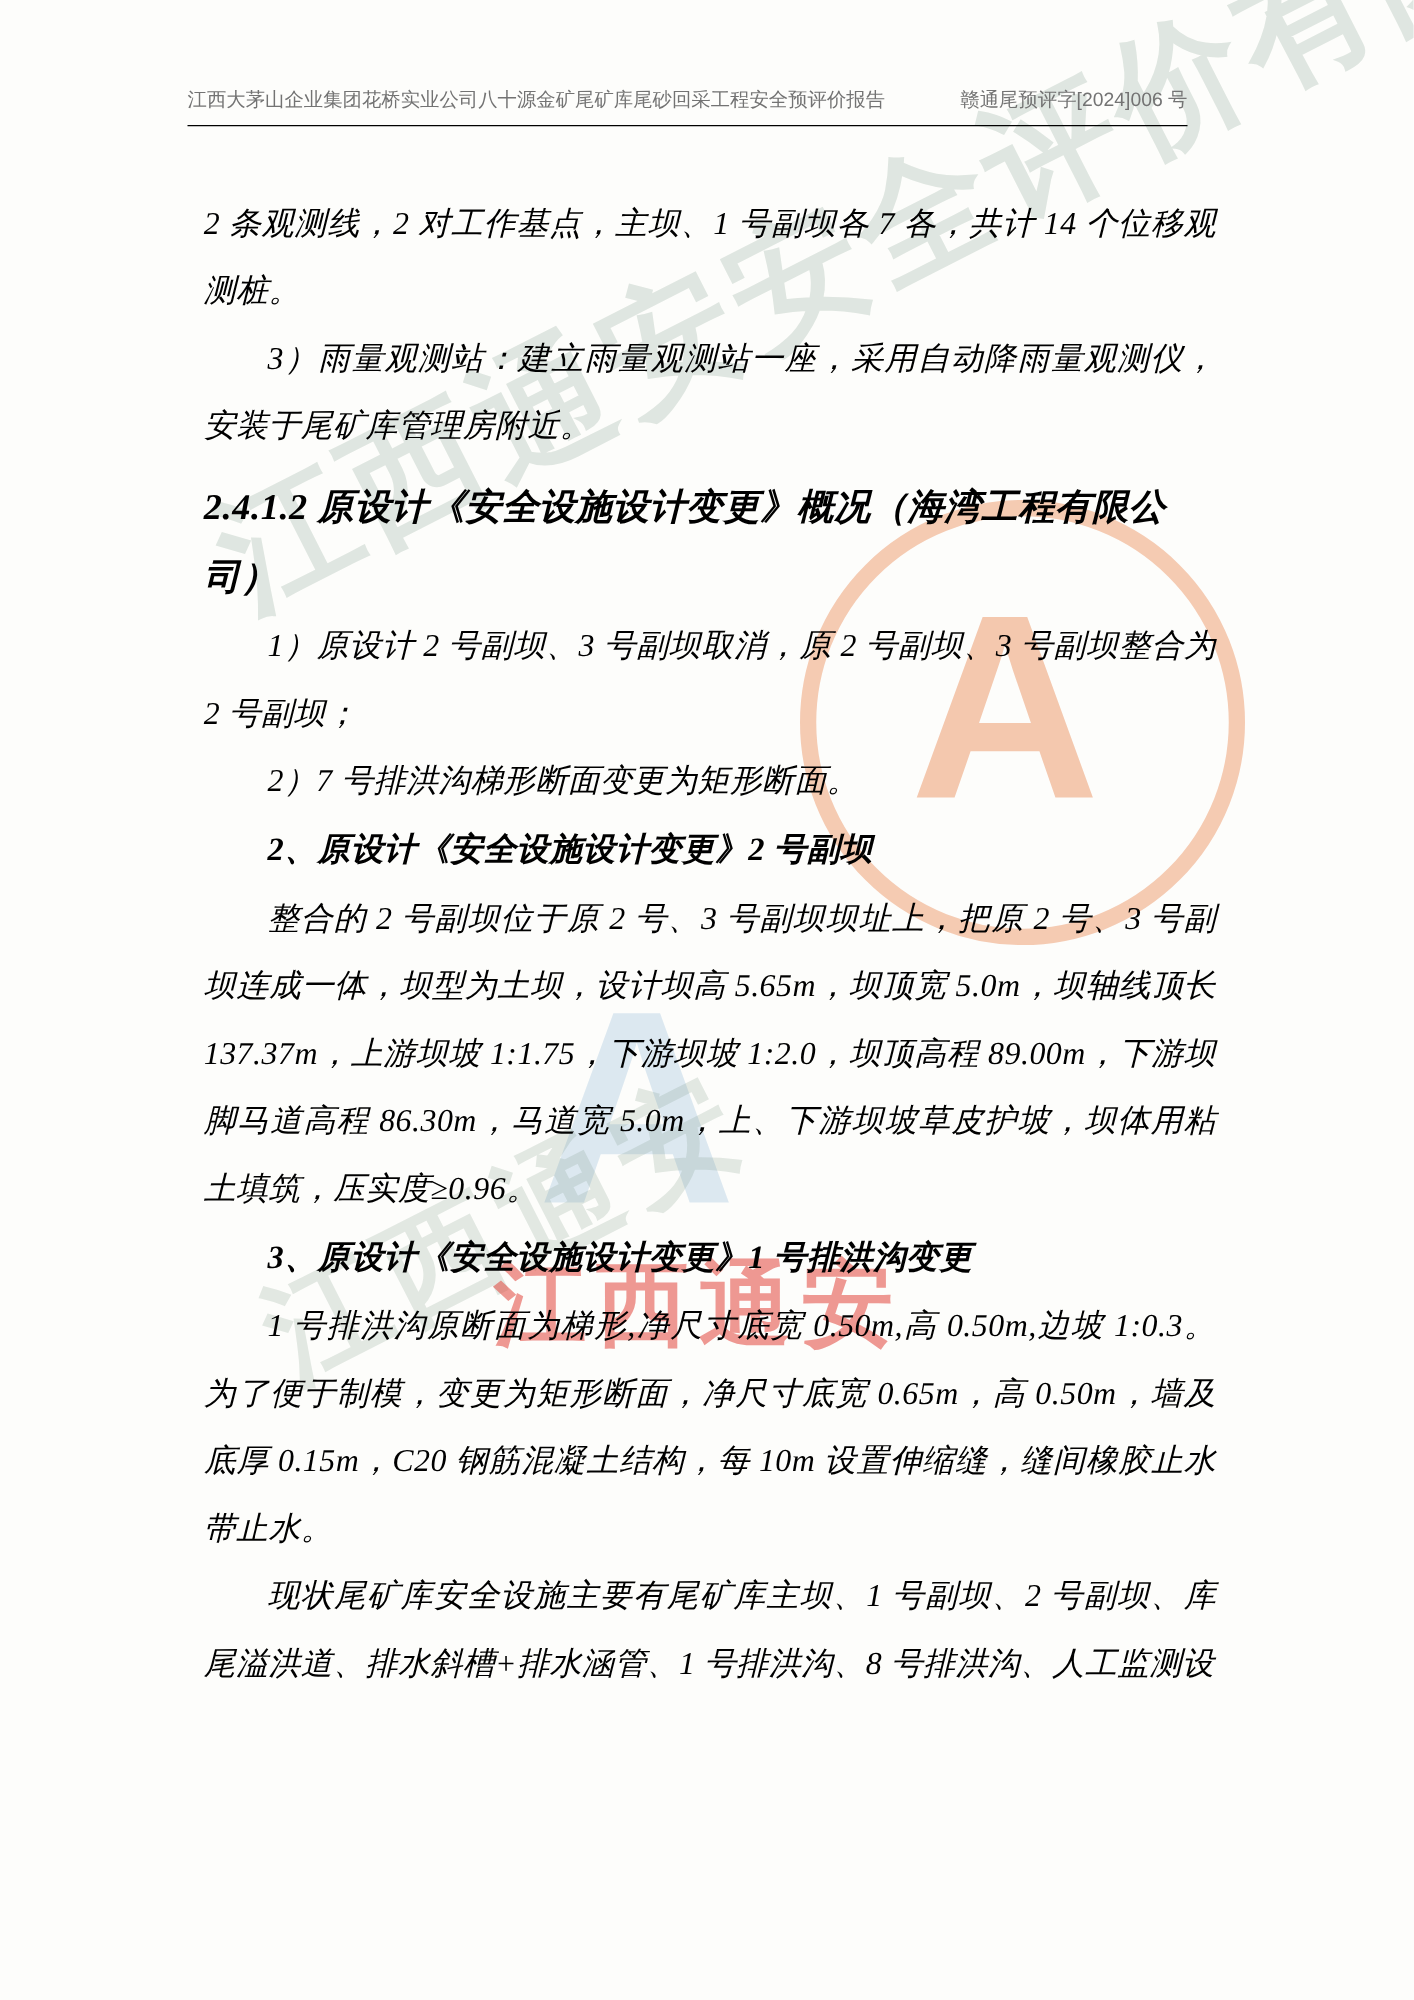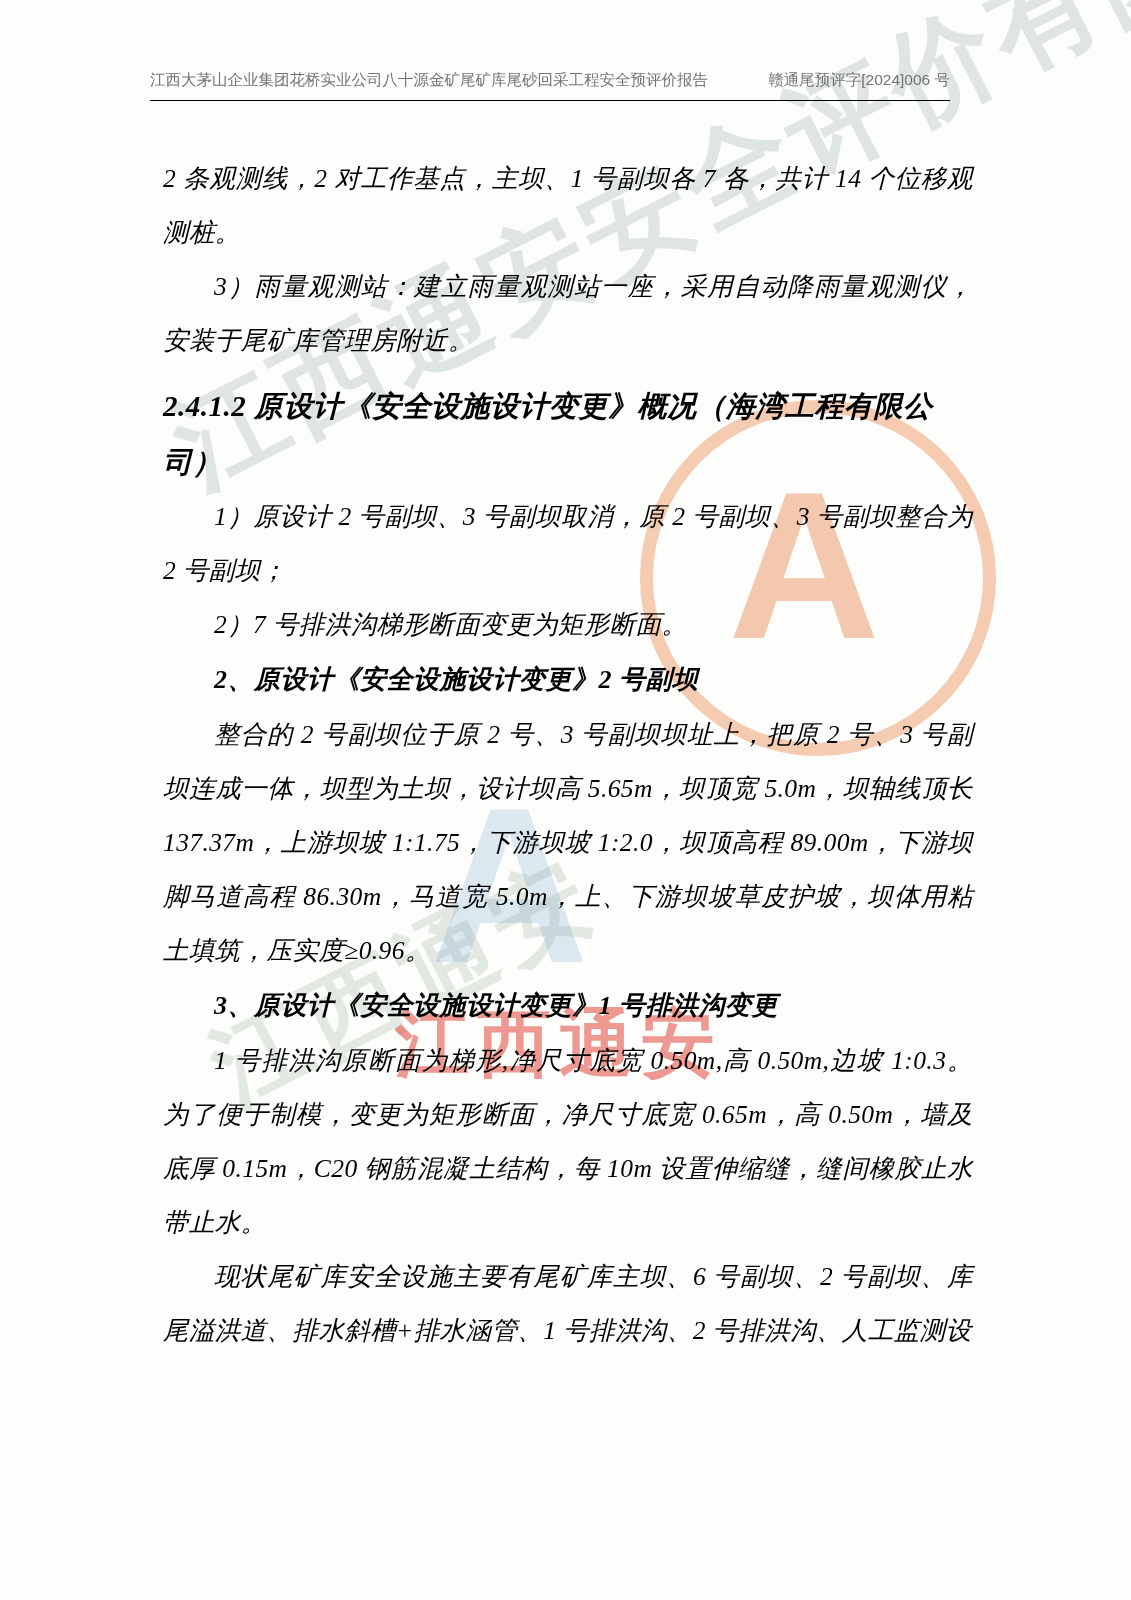--- a/index.html
+++ b/index.html
@@ -180,17 +180,17 @@
       <h2 class="sec">2.4.1.2 原设计《安全设施设计变更》概况（海湾工程有限公司）</h2>
       <p class="indent">1）原设计 2 号副坝、3 号副坝取消，原 2 号副坝、3 号副坝整合为 2 号副坝；</p>
       <p class="indent">2）7 号排洪沟梯形断面变更为矩形断面。</p>
 
       <h3 class="sub">2、原设计《安全设施设计变更》2 号副坝</h3>
       <p class="indent">整合的 2 号副坝位于原 2 号、3 号副坝坝址上，把原 2 号、3 号副坝连成一体，坝型为土坝，设计坝高 5.65m，坝顶宽 5.0m，坝轴线顶长 137.37m，上游坝坡 1:1.75，下游坝坡 1:2.0，坝顶高程 89.00m，下游坝脚马道高程 86.30m，马道宽 5.0m，上、下游坝坡草皮护坡，坝体用粘土填筑，压实度≥0.96。</p>
 
       <h3 class="sub">3、原设计《安全设施设计变更》1 号排洪沟变更</h3>
       <p class="indent">1 号排洪沟原断面为梯形,净尺寸底宽 0.50m,高 0.50m,边坡 1:0.3。为了便于制模，变更为矩形断面，净尺寸底宽 0.65m，高 0.50m，墙及底厚 0.15m，C20 钢筋混凝土结构，每 10m 设置伸缩缝，缝间橡胶止水带止水。</p>
 
-      <p class="indent">现状尾矿库安全设施主要有尾矿库主坝、6 号副坝、2 号副坝、库尾溢洪道、排水斜槽+排水涵管、1 号排洪沟、2 号排洪沟、人工监测设</p>
+      <p class="indent">现状尾矿库安全设施主要有尾矿库主坝、1 号副坝、2 号副坝、库尾溢洪道、排水斜槽+排水涵管、1 号排洪沟、8 号排洪沟、人工监测设</p>
     </div>
 
   </div>
 </div>
 
 </body></html>

